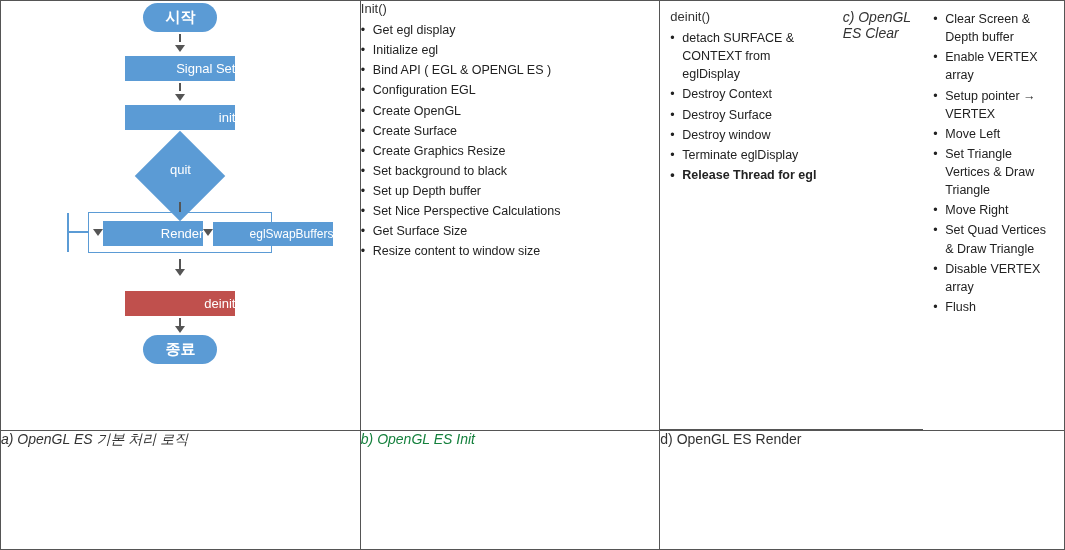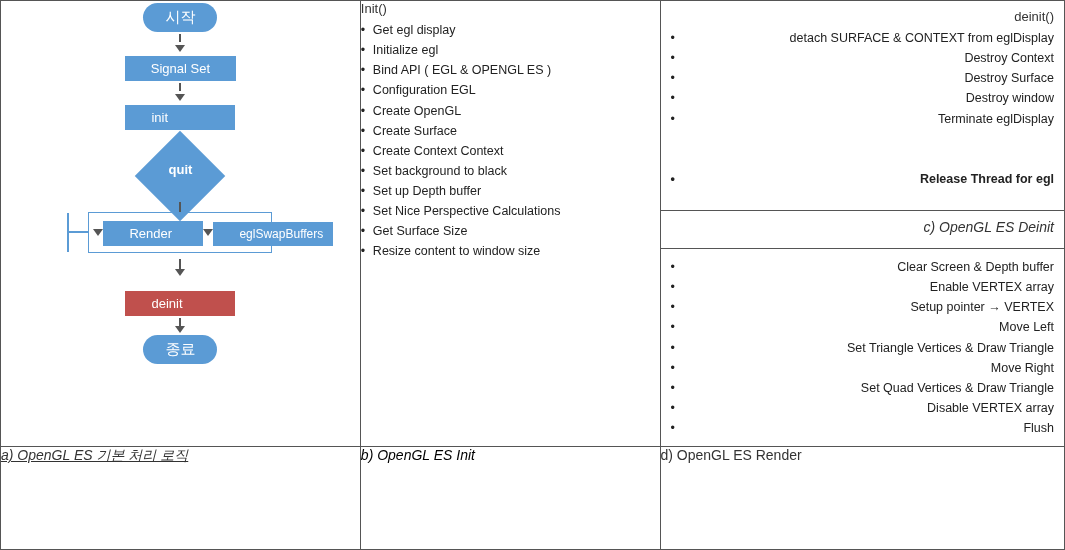--- a/index.html
+++ b/index.html
@@ -71,28 +71,27 @@
     }
 
     
     .cell-label-a {
       width: 360px;
       padding: 8px 10px;
       font-style: italic;
       font-size: 14px;
       color: #333;
       vertical-align: middle;
-      text-decoration: underline;
     }
     .cell-label-b {
       width: 300px;
       padding: 8px 10px;
       font-style: italic;
       font-size: 14px;
-      color: #000000;
+      color: #15803d;
       vertical-align: middle;
     }
     .cell-label-d {
       width: 405px;
       padding: 8px 10px;
       font-size: 14px;
       color: #333;
       vertical-align: middle;
     }
 
@@ -105,32 +104,32 @@
       width: 100%;
       height: 100%;
     }
 
     .fc-oval {
       background: #5b9bd5;
       color: #fff;
       border-radius: 50px;
       padding: 5px 22px;
       font-size: 15px;
-      font-weight: normal;
+      font-weight: bold;
       text-align: center;
       min-width: 70px;
       margin: 2px auto;
     }
 
     .fc-rect {
       background: #5b9bd5;
       color: #fff;
-      padding: 5px 26px;
+      padding: 5px 0;
       font-size: 13px;
-      text-align: left;
+      text-align: right;
       min-width: 110px;
       margin: 2px auto;
     }
 
     .fc-arrow-down {
       display: flex;
       justify-content: center;
       align-items: center;
       height: 12px;
     }
@@ -174,21 +173,20 @@
 
     .bullet-list li::before {
       content: '•';
       position: absolute;
       left: 0;
       top: 1px;
     }
 
     .bullet-list li.bold-item {
       font-weight: bold;
-      margin-top: 40px;
     }
   </style>
 </head>
 <body>
 
 <table class="outer-table">
   <tbody>
     <tr>
 
       <td class="cell-flowchart">
@@ -203,21 +201,21 @@
           <div class="fc-arrow-down"></div>
 
           <div class="fc-rect">init</div>
           <div class="fc-line-v"></div>
           <div class="fc-arrow-down"></div>
 
           <div style="position:relative; width:280px; display:flex; flex-direction:column; align-items:center;">
 
             <div style="position:relative; width:90px; height:46px; margin:0 auto;">
               <div style="width:64px;height:64px;background:#5b9bd5;transform:rotate(45deg);position:absolute;top:-8px;left:13px;"></div>
-              <div style="position:absolute;width:90px;text-align:center;top:10px;color:#fff;font-size:13px;font-weight:bold;z-index:2;">quit</div>
+              <div style="position:absolute;width:90px;text-align:center;top:10px;color:#fff;font-size:13px;font-weight:normal;z-index:2;">quit</div>
             </div>
 
             <div style="position:relative; width:240px; margin-top:4px;">
 
               <div style="width:2px;height:10px;background:#555;margin:0 auto;"></div>
 
               <div style="border:1.5px solid #5b9bd5; width:184px; margin:0 auto; padding:6px 4px 4px 4px; display:flex; flex-direction:row; align-items:center; position:relative;">
 
                 <div style="width:0;height:0;border-left:5px solid transparent;border-right:5px solid transparent;border-top:7px solid #555;margin-bottom:2px;"></div>
                 <div class="fc-rect" style="min-width:100px;">Render</div>
@@ -246,45 +244,45 @@
 
       <td class="cell-init">
         <div class="section-title">Init()</div>
         <ul class="bullet-list">
           <li>Get egl display</li>
           <li>Initialize egl</li>
           <li>Bind API ( EGL &amp; OPENGL ES )</li>
           <li>Configuration EGL</li>
           <li>Create OpenGL</li>
           <li>Create Surface</li>
-          <li>Create Context Context</li>
+          <li>Create Graphics Resize</li>
           <li>Set background to black</li>
           <li>Set up Depth buffer</li>
           <li>Set Nice Perspective Calculations</li>
           <li>Get Surface Size</li>
           <li>Resize content to window size</li>
         </ul>
       </td>
 
       <td class="cell-deinit">
-        <div style="display:flex;flex-direction:column;height:100%;text-align:right;">
+        <div style="display:flex;flex-direction:row;height:100%;">
 
           <div class="cell-deinit-top">
             <div class="section-title">deinit()</div>
             <ul class="bullet-list">
               <li>detach SURFACE &amp; CONTEXT from eglDisplay</li>
               <li>Destroy Context</li>
               <li>Destroy Surface</li>
               <li>Destroy window</li>
               <li>Terminate eglDisplay</li>
               <li class="bold-item">Release Thread for egl</li>
             </ul>
           </div>
 
-          <div class="cell-deinit-label">c)  OpenGL  ES  Deinit</div>
+          <div class="cell-deinit-label">c)  OpenGL  ES  Clear</div>
 
           <div class="cell-deinit-render">
             <ul class="bullet-list">
               <li>Clear Screen &amp; Depth buffer</li>
               <li>Enable VERTEX array</li>
               <li>Setup pointer → VERTEX</li>
               <li>Move Left</li>
               <li>Set Triangle Vertices  &amp; Draw Triangle</li>
               <li>Move Right</li>
               <li>Set Quad Vertices &amp; Draw Triangle</li>

